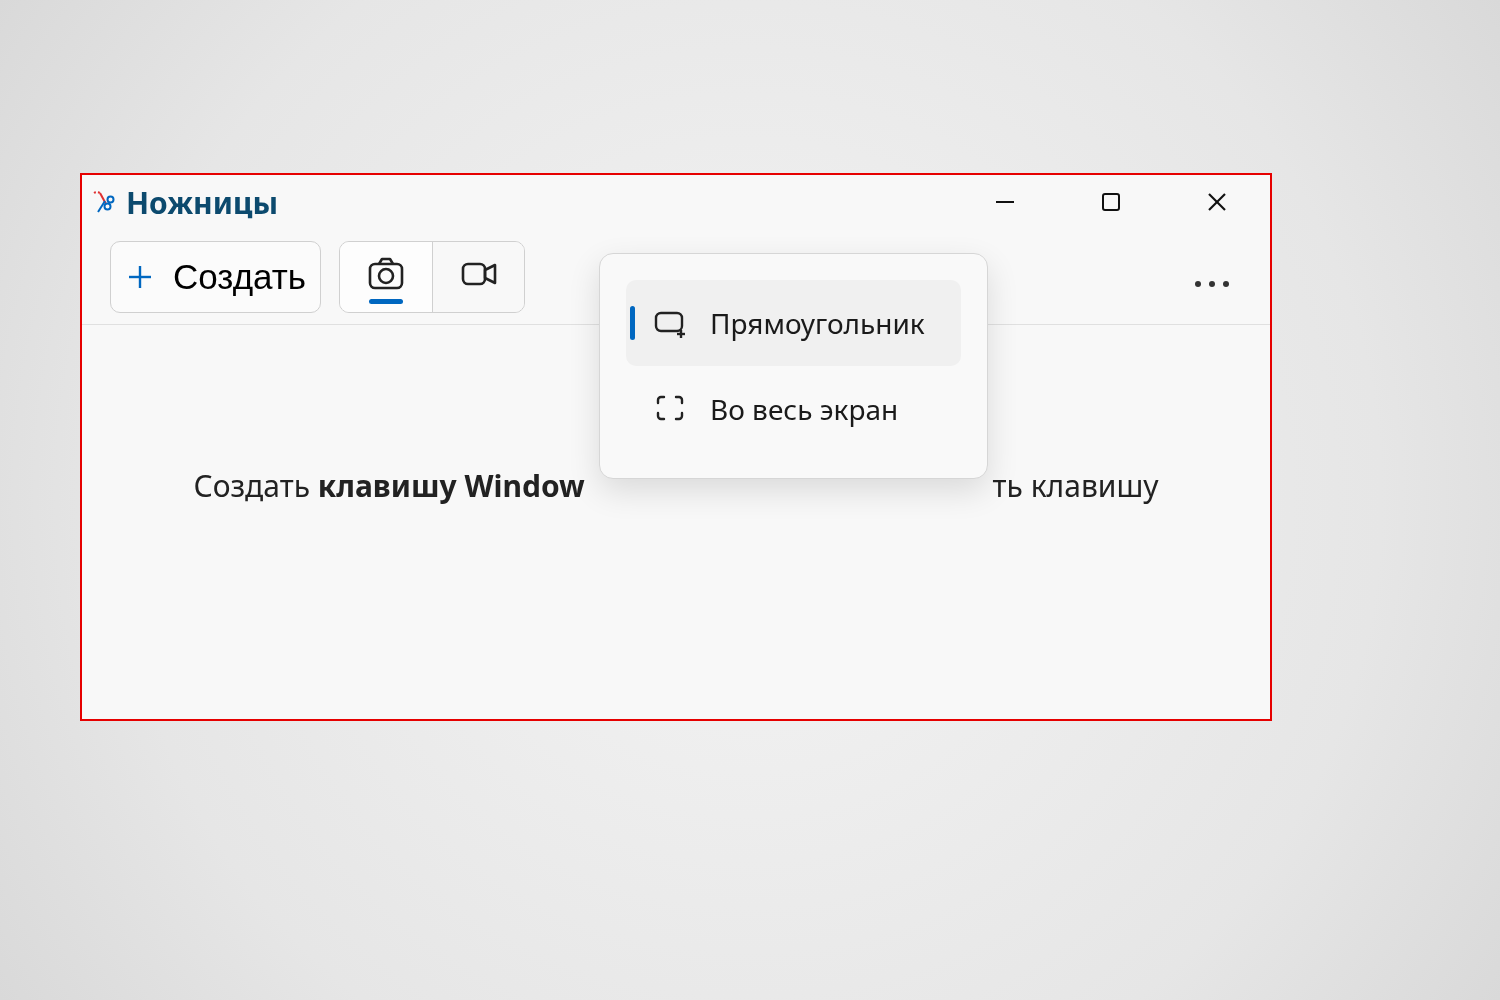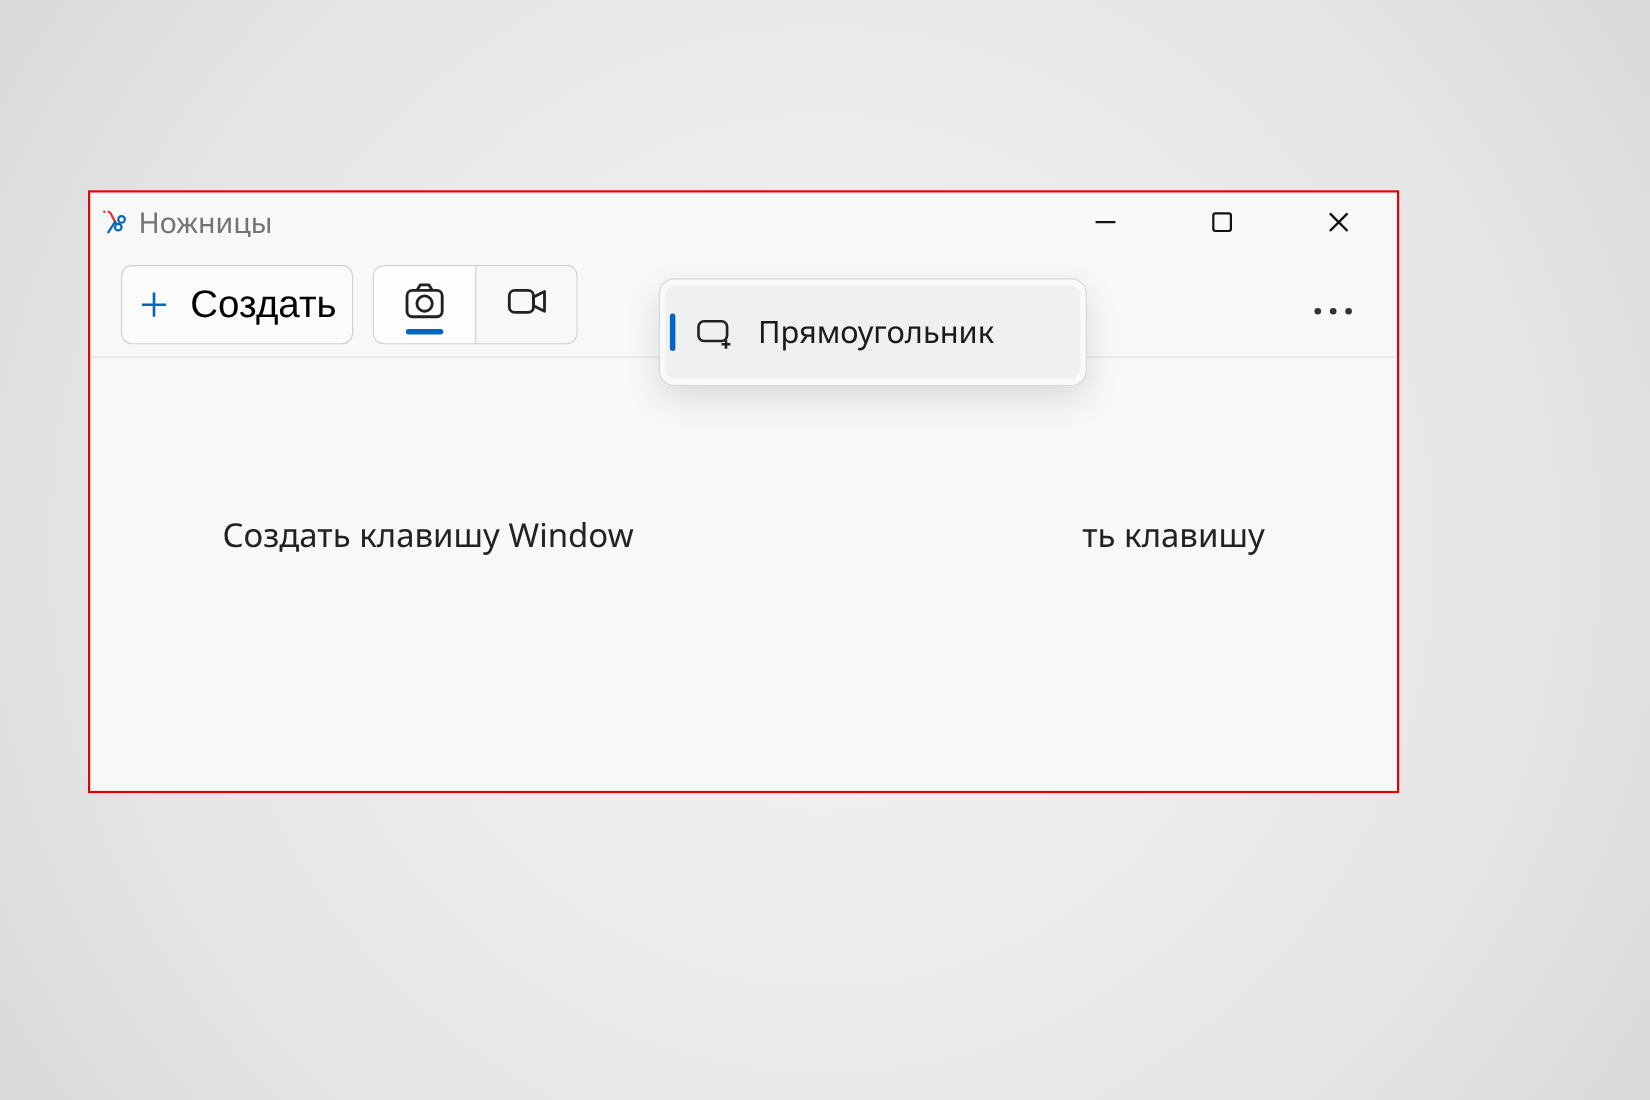--- a/index.html
+++ b/index.html
@@ -28,22 +28,23 @@
     align-items: center;
     height: 54px;
     padding-left: 10px;
   }
   .app-icon {
     width: 24px; height: 24px;
     margin-right: 10px;
     position: relative;
   }
   .app-title {
-    font-size: 26px;
-    color: #737373;
+    font-size: 30px;
+    color: #0c4a6e;
+    font-weight: bold;
   }
   .win-controls {
     margin-left: auto;
     display: flex;
     gap: 60px;
     padding-right: 30px;
   }
   .win-btn {
     width: 46px; height: 46px;
     display: flex; align-items: center; justify-content: center;
@@ -123,33 +124,33 @@
     height: calc(100% - 54px - 96px);
   }
   .hint-line {
     position: absolute;
     top: 140px;
     left: 0; right: 0;
     text-align: center;
     font-size: 30px;
     color: #222;
   }
-  .hint-line .bold { font-weight: 400; }
+  .hint-line .bold { font-weight: 700; }
 
   
   .menu {
     position: absolute;
     left: 517px;
     top: 78px;
     width: 389px;
     background: #f9f9f9;
     border: 1px solid #d6d6d6;
     border-radius: 14px;
     box-shadow: 0 12px 32px rgba(0,0,0,0.12);
-    padding: 5px;
+    padding: 26px;
     z-index: 5;
   }
   .menu-item {
     display: flex;
     align-items: center;
     gap: 22px;
     height: 86px;
     padding: 0 14px 0 26px;
     border-radius: 10px;
     font-size: 28px;
@@ -268,17 +269,28 @@
         <svg width="36" height="36" viewBox="0 0 36 36">
             <rect x="4" y="8" width="26" height="18" rx="5" fill="none" stroke="#222" stroke-width="2.4"></rect>
             <line x1="25" y1="29" x2="33" y2="29" stroke="#222" stroke-width="2.4"></line>
             <line x1="29" y1="25" x2="29" y2="33" stroke="#222" stroke-width="2.4"></line>
           </svg>
       </span>
       <span>Прямоугольник</span>
     </div>
 
 
+    <div class="menu-item">
+      <span class="menu-icon">
+        <svg width="36" height="36" viewBox="0 0 36 36" fill="none" stroke="#222" stroke-width="2.4" stroke-linecap="round">
+          <path d="M6 12 V9 A3 3 0 0 1 9 6 H12"></path>
+          <path d="M24 6 H27 A3 3 0 0 1 30 9 V12"></path>
+          <path d="M30 22 V25 A3 3 0 0 1 27 28 H24"></path>
+          <path d="M12 28 H9 A3 3 0 0 1 6 25 V22"></path>
+        </svg>
+      </span>
+      <span>Во весь экран</span>
+    </div>
 
 
   </div>
 
 </div>
 
 </body></html>

